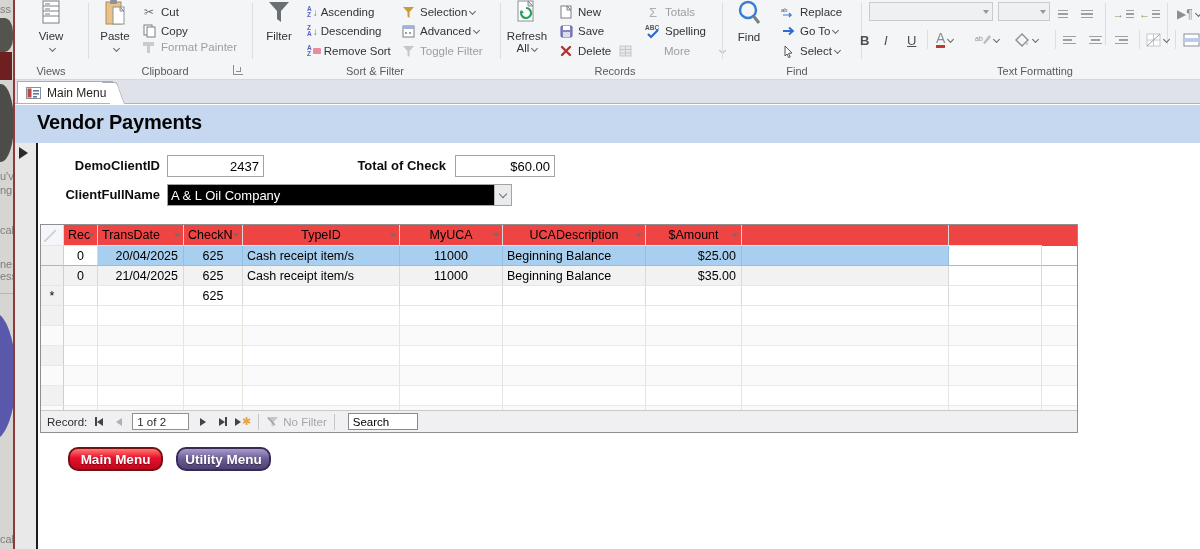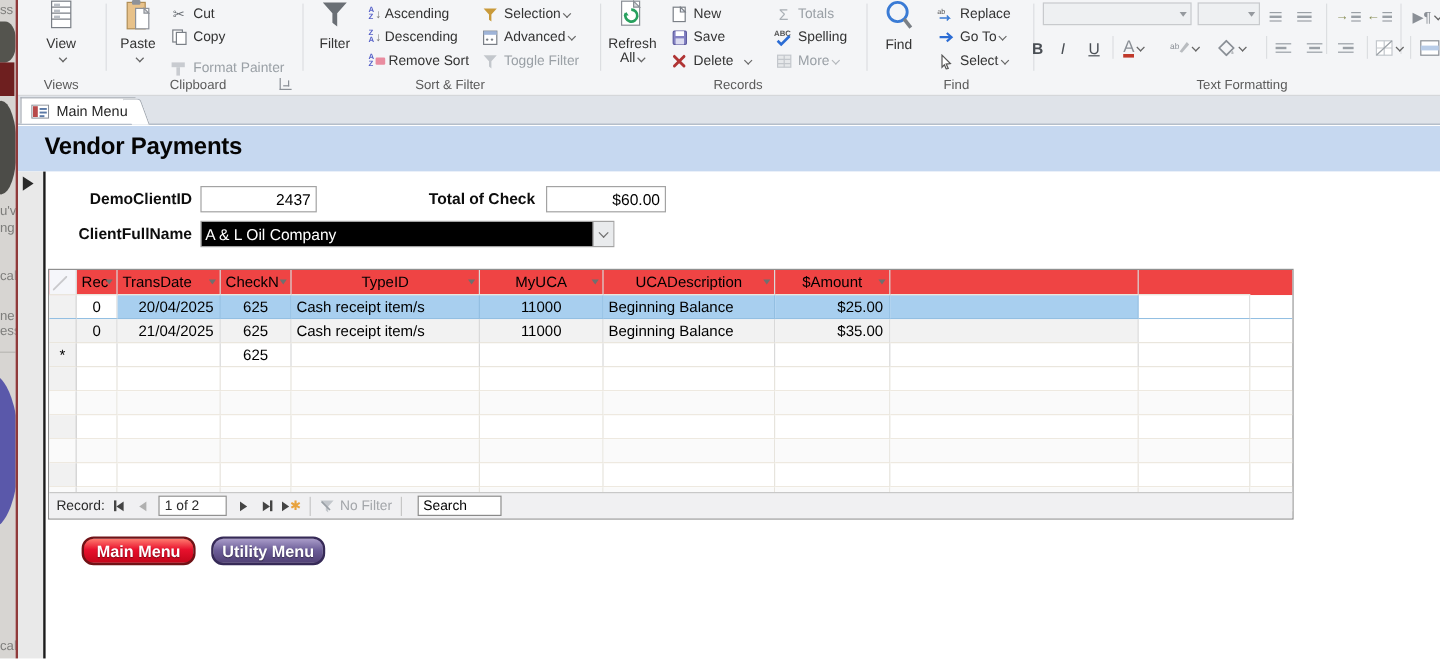--- a/index.html
+++ b/index.html
@@ -164,21 +164,21 @@
     </div>
     <div class="smallitem" style="left:126px;top:22px;">
       <span class="ic">
         <svg width="13" height="14" viewBox="0 0 13 14">
             <rect x="1" y="1" width="8" height="10" fill="#fff" stroke="#7a7f86"></rect>
             <rect x="4" y="3" width="8" height="10" fill="#fff" stroke="#7a7f86"></rect>
           </svg>
       </span>
       <span>Copy</span>
     </div>
-    <div class="smallitem grayed" style="left:126px;top:48px;">
+    <div class="smallitem grayed" style="left:126px;top:38px;">
       <span class="ic">
         <svg width="14" height="13" viewBox="0 0 14 13">
             <rect x="1" y="1" width="11" height="4" fill="#c8cbd0"></rect>
             <rect x="5" y="5" width="3" height="7" fill="#c8cbd0"></rect>
           </svg>
       </span>
       <span>Format Painter</span>
     </div>
     <div class="glabel" style="left:90px;width:120px;">Clipboard</div>
     <div class="dlaunch" style="right:auto;left:218px;"></div>
@@ -294,21 +294,21 @@
     </div>
     <div class="smallitem" style="left:630px;top:22px;">
       <span class="ic" style="display:inline-block;">
         <svg width="16" height="15" viewBox="0 0 16 15">
             <text x="0" y="6" font-size="6.5" font-weight="bold" fill="#555">ABC</text>
             <path d="M3 10 l3 3 l7 -7" fill="none" stroke="#2b6cd4" stroke-width="2.2"></path>
           </svg>
       </span>
       <span>Spelling</span>
     </div>
-    <div class="smallitem grayed" style="left:630px;top:42px;">
+    <div class="smallitem grayed" style="left:602px;top:42px;gap:27px;">
       <span class="ic">
         <svg width="13" height="12" viewBox="0 0 13 12">
             <rect x="1" y="1" width="11" height="10" fill="#e6e8ea" stroke="#c3c7cc"></rect>
             <line x1="1" y1="4.5" x2="12" y2="4.5" stroke="#c3c7cc"></line>
             <line x1="1" y1="8" x2="12" y2="8" stroke="#c3c7cc"></line>
             <line x1="6.5" y1="1" x2="6.5" y2="11" stroke="#c3c7cc"></line>
           </svg>
       </span>
       <span>More</span>
         <span class="chev"></span>

